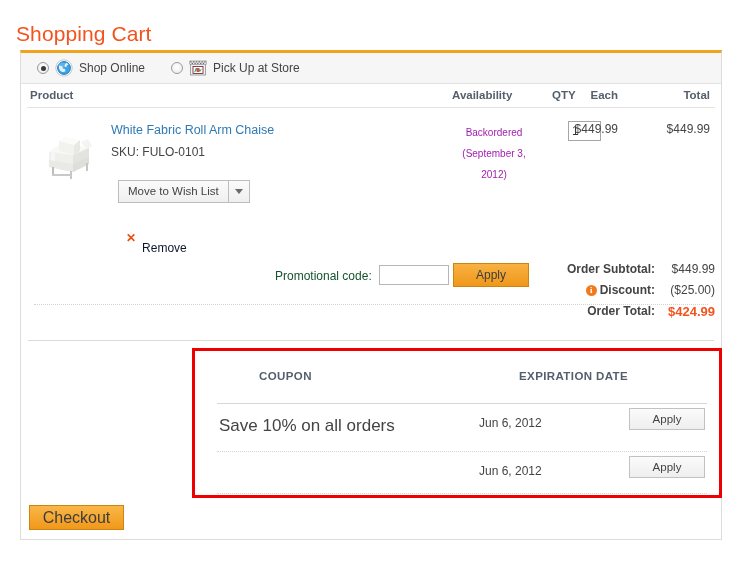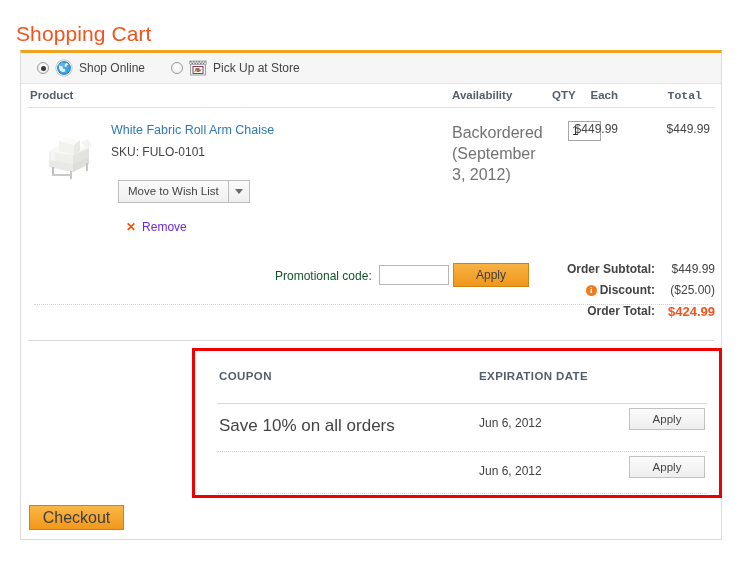--- a/index.html
+++ b/index.html
@@ -110,21 +110,21 @@
     top: 5px;
     font-size: 11.5px;
     font-weight: bold;
     color: #555f6b;
     white-space: nowrap;
   }
   .ch-product { left: 3px; }
   .ch-avail   { left: 425px; }
   .ch-qty     { left: 525px; }
   .ch-each    { right: 97px; }
-  .ch-total   { right: 13px; font-family: Liberation Mono, monospace; }
+  .ch-total   { right: 5px; }
 
   
   .product-row {
     position: relative;
     height: 141px;
     margin: 0 6px;
   }
 
   .thumb {
     position: absolute;
@@ -203,31 +203,33 @@
     text-decoration: none;
   }
   .remove-x {
     color: #e8500f;
     font-size: 12px;
     font-weight: bold;
     line-height: 12px;
   }
   .remove-label {
     font-size: 12px;
-    color: #6d28d9;
+    color: #0f172a;
+    margin-top: 21px;
   }
 
   .avail {
     position: absolute;
     left: 425px;
     top: 14px;
     width: 84px;
-    font-size: 16px;
-    color: #737373;
+    font-size: 10px;
+    color: #a21caf;
     line-height: 21px;
+    text-align: center;
   }
   .qty-box {
     position: absolute;
     left: 541px;
     top: 13px;
     width: 33px;
     height: 20px;
     border: 1px solid #a6a6a6;
     background: #ffffff;
     font-family: "Liberation Sans", sans-serif;
@@ -386,20 +388,21 @@
     height: 48px;
   }
   .coupon-head span {
     position: absolute;
     top: 19px;
     font-size: 11.5px;
     font-weight: bold;
     color: #555f6b;
     letter-spacing: 0.4px;
     white-space: nowrap;
+    margin-left: 40px;
   }
   .cp-h-coupon { left: 24px; }
   .cp-h-exp    { left: 284px; }
 
   .coupon-rule {
     position: absolute;
     left: 22px;
     right: 12px;
     top: 52px;
     height: 0;

